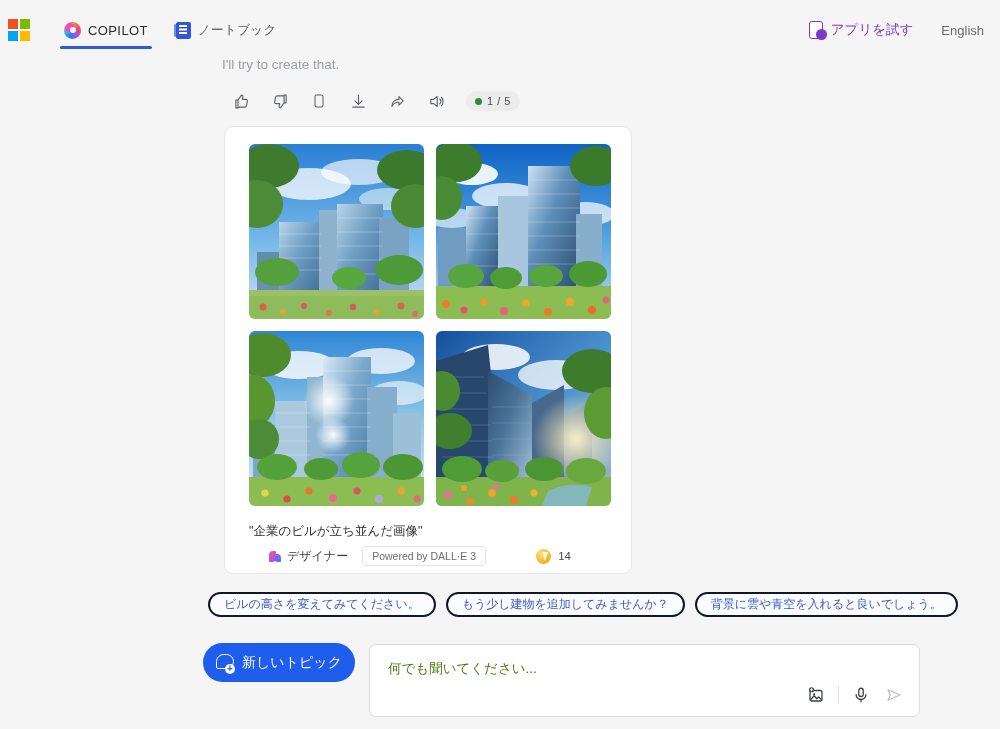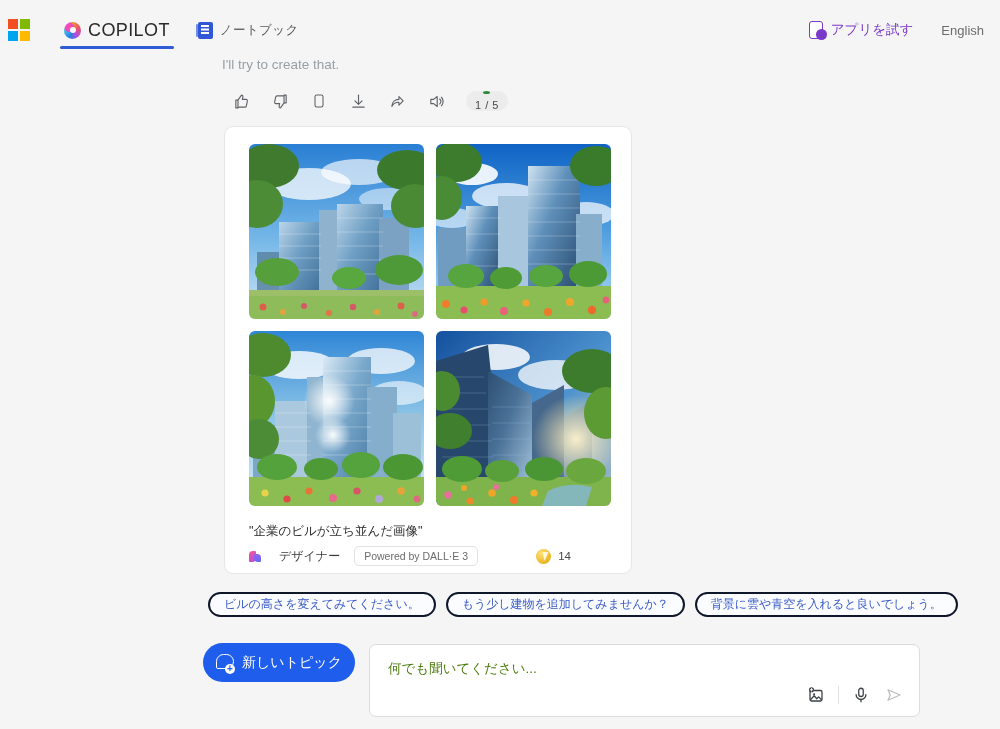--- a/index.html
+++ b/index.html
@@ -28,21 +28,21 @@
   .ms-q2 { background: #7fba00; }
   .ms-q3 { background: #00a4ef; }
   .ms-q4 { background: #ffb900; }
 
   .nav-tabs { position: absolute; left: 50px; top: 0; height: 60px; display: flex; align-items: center; }
   .tab {
     display: flex; align-items: center; gap: 7px;
     height: 60px; padding: 0 14px;
     cursor: pointer; position: relative;
   }
-  .tab-label { font-size: 18px; letter-spacing: .4px; color: #444; white-space: nowrap; }
+  .tab-label { font-size: 13px; letter-spacing: .4px; color: #444; white-space: nowrap; }
   .tab.active .tab-label { color: #2b2b2b; }
   .tab.active::after {
     content: ""; position: absolute; left: 10px; right: 10px; bottom: 11px;
     height: 3px; background: #2f5bd6; border-radius: 2px;
   }
   .tab-jp .tab-label { font-size: 12.5px; color: #5a5a5a; }
 
   .copilot-swirl {
     width: 17px; height: 17px; border-radius: 50%;
     background:
@@ -89,21 +89,21 @@
 
   .action-bar {
     position: absolute; left: 228px; top: 88px;
     display: flex; align-items: center; gap: 13px;
   }
   .act { width: 26px; height: 26px; display: flex; align-items: center; justify-content: center; cursor: pointer; }
   .act svg { display: block; }
   .count-badge {
     display: flex; align-items: center; gap: 5px;
     height: 20px; padding: 0 9px; margin-left: 4px;
-    background: #ececec; border-radius: 10px; flex-direction: column;
+    background: #ececec; border-radius: 10px;
   }
   .count-dot { width: 7px; height: 7px; border-radius: 50%; background: #2e8b3d; }
   .count-text { font-size: 11px; color: #4a4a4a; letter-spacing: .5px; }
 
   
   .img-card {
     position: absolute; left: 224px; top: 126px;
     width: 408px; height: 448px;
     background: #fff; border: 1px solid #e6e6e6; border-radius: 9px;
   }
@@ -116,21 +116,21 @@
   .thumb svg { display: block; width: 175px; height: 175px; }
 
   .card-caption {
     position: absolute; left: 24px; top: 396px;
     font-size: 12.5px; color: #2b2b2b;
   }
   .card-footer {
     position: absolute; left: 24px; top: 418px; right: 20px; height: 22px;
     display: flex; align-items: center;
   }
-  .designer-wrap { display: flex; align-items: center; gap: 17px; cursor: pointer; }
+  .designer-wrap { display: flex; align-items: center; gap: 5px; cursor: pointer; margin-left: 20px; }
   .designer-ico {
     width: 13px; height: 13px; position: relative;
   }
   .designer-ico::before {
     content: ""; position: absolute; left: 0; top: 1px; width: 7px; height: 11px;
     background: linear-gradient(160deg, #f057a0, #b84bd6); border-radius: 4px 1px 4px 1px;
   }
   .designer-ico::after {
     content: ""; position: absolute; left: 5px; top: 4px; width: 7px; height: 8px;
     background: linear-gradient(160deg, #9b5cf0, #5c6ff0); border-radius: 1px 4px 1px 4px;

